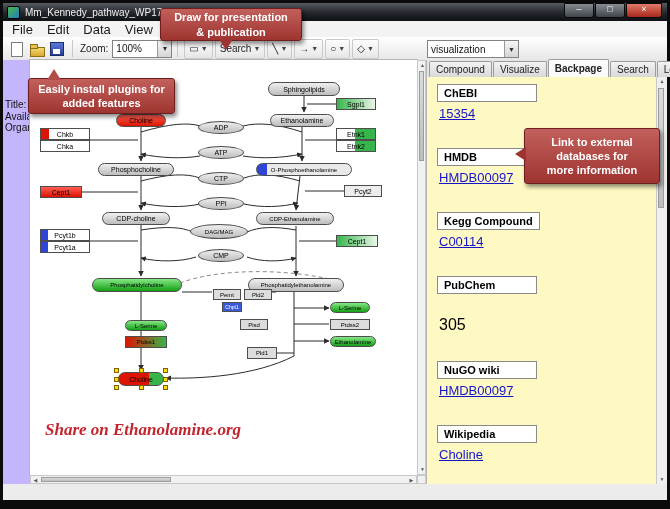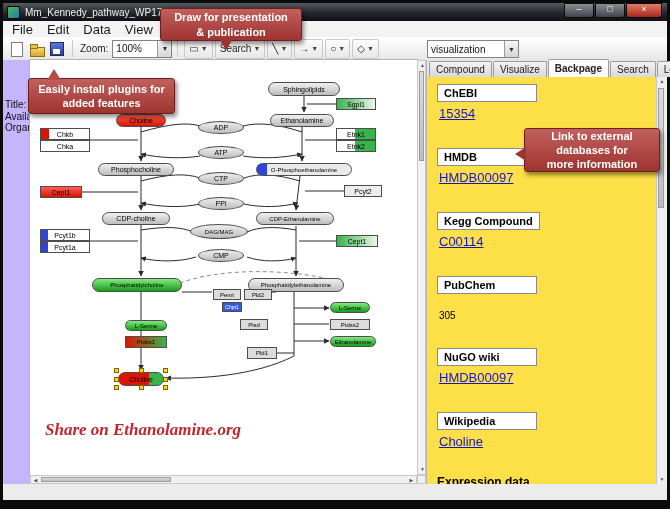--- a/index.html
+++ b/index.html
@@ -81,26 +81,26 @@
   .sb-thumb{position:absolute;background:linear-gradient(#dcdcdc,#bdbdbd);border:1px solid #9d9d9d;box-sizing:border-box;}
 
   
   .panel{position:absolute;left:423px;top:0;right:0;bottom:0;background:#f0f0f0;border-left:1px solid #b5b5b5;}
   .tabs{position:absolute;left:0;top:0;right:0;height:17px;display:flex;align-items:flex-end;
     padding-left:2px;border-bottom:1px solid #9c9c9c;background:#e4e4e4;}
   .tab{height:15px;padding:0 6px;font-size:10px;color:#222;display:flex;align-items:center;
     border:1px solid #9c9c9c;border-bottom:none;border-radius:2px 2px 0 0;
     background:linear-gradient(#f2f2f2,#d9d9d9);margin-right:1px;}
   .tab.active{background:#fbfbfb;height:17px;font-weight:bold;}
-  .panel-content{position:absolute;left:0;top:17px;right:10px;bottom:0;background:#fde047;
+  .panel-content{position:absolute;left:0;top:17px;right:10px;bottom:0;background:#fef9c3;
     overflow:hidden;padding:6px 0 0 10px;}
   .bp-header{display:inline-block;min-width:86px;background:#fff;border:1px solid #8a8a8a;
     padding:2px 6px;font-size:11px;font-weight:bold;color:#000;margin-bottom:4px;}
   .bp-link{font-size:13px;color:#1515c8;text-decoration:underline;margin:0 0 26px 2px;display:block;width:max-content;}
-  .bp-text{font-size:10px;color:#000;margin:12px 0 26px 2px;display:block;width:max-content;}
+  .bp-text{font-size:16px;color:#000;margin:18px 0 26px 2px;display:block;width:max-content;}
   .expr-title{font-size:12px;font-weight:bold;color:#000;margin:2px 0 18px 0;}
   .gene-id{font-size:10px;font-weight:bold;color:#000;margin:0 0 4px 0;}
   .panel-scroll{position:absolute;right:0;top:17px;width:10px;bottom:0;background:#efefef;border-left:1px solid #c8c8c8;}
 
   
   .statusbar{position:absolute;left:0;top:481px;right:0;height:16px;
     background:linear-gradient(#f5f5f5,#dedede);border-top:1px solid #bdbdbd;
     font-size:10px;color:#1a1a1a;line-height:15px;padding-left:4px;white-space:nowrap;overflow:hidden;}
 
   
@@ -317,21 +317,21 @@
     <div class="callout" style="left:25px;top:75px;width:147px;height:36px">
       <span>Easily install plugins for
 added features</span>
       <div class="pointer ptr-up"></div>
     </div>
     <div class="callout" style="left:157px;top:5px;width:142px;height:33px">
       <span>Draw for presentation
 &amp; publication</span>
       <div class="pointer ptr-down"></div>
     </div>
-    <div class="callout" style="left:521px;top:125px;width:136px;height:44px">
+    <div class="callout" style="left:521px;top:125px;width:136px;height:56px">
       <span>Link  to external
 databases  for
 more information</span>
       <div class="pointer ptr-left" style="top:18px"></div>
     </div>
 
   </div>
 </div>
 
 </body></html>

